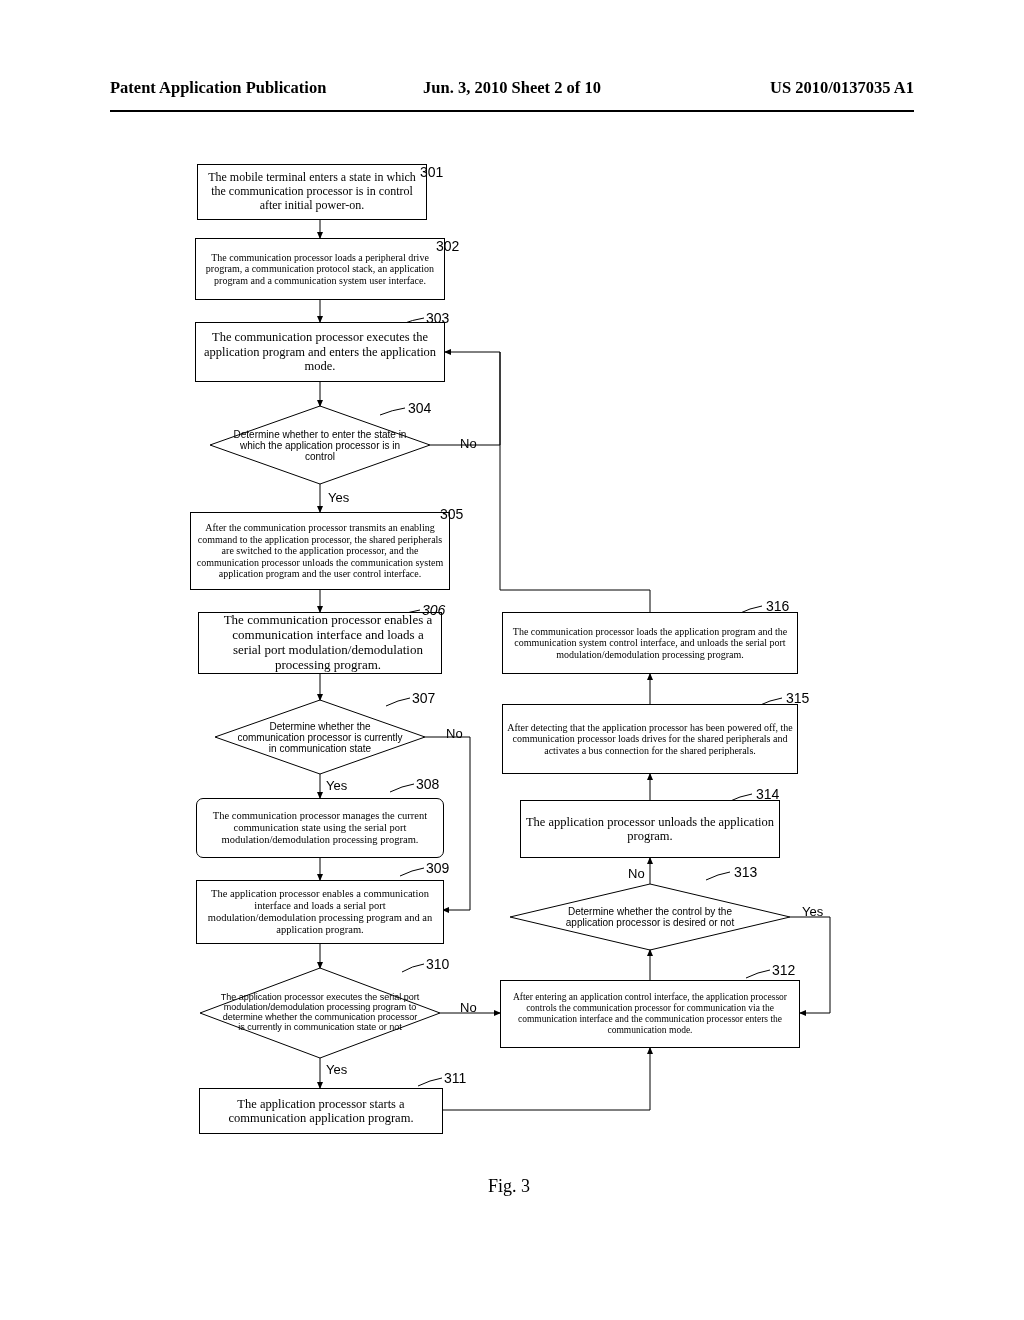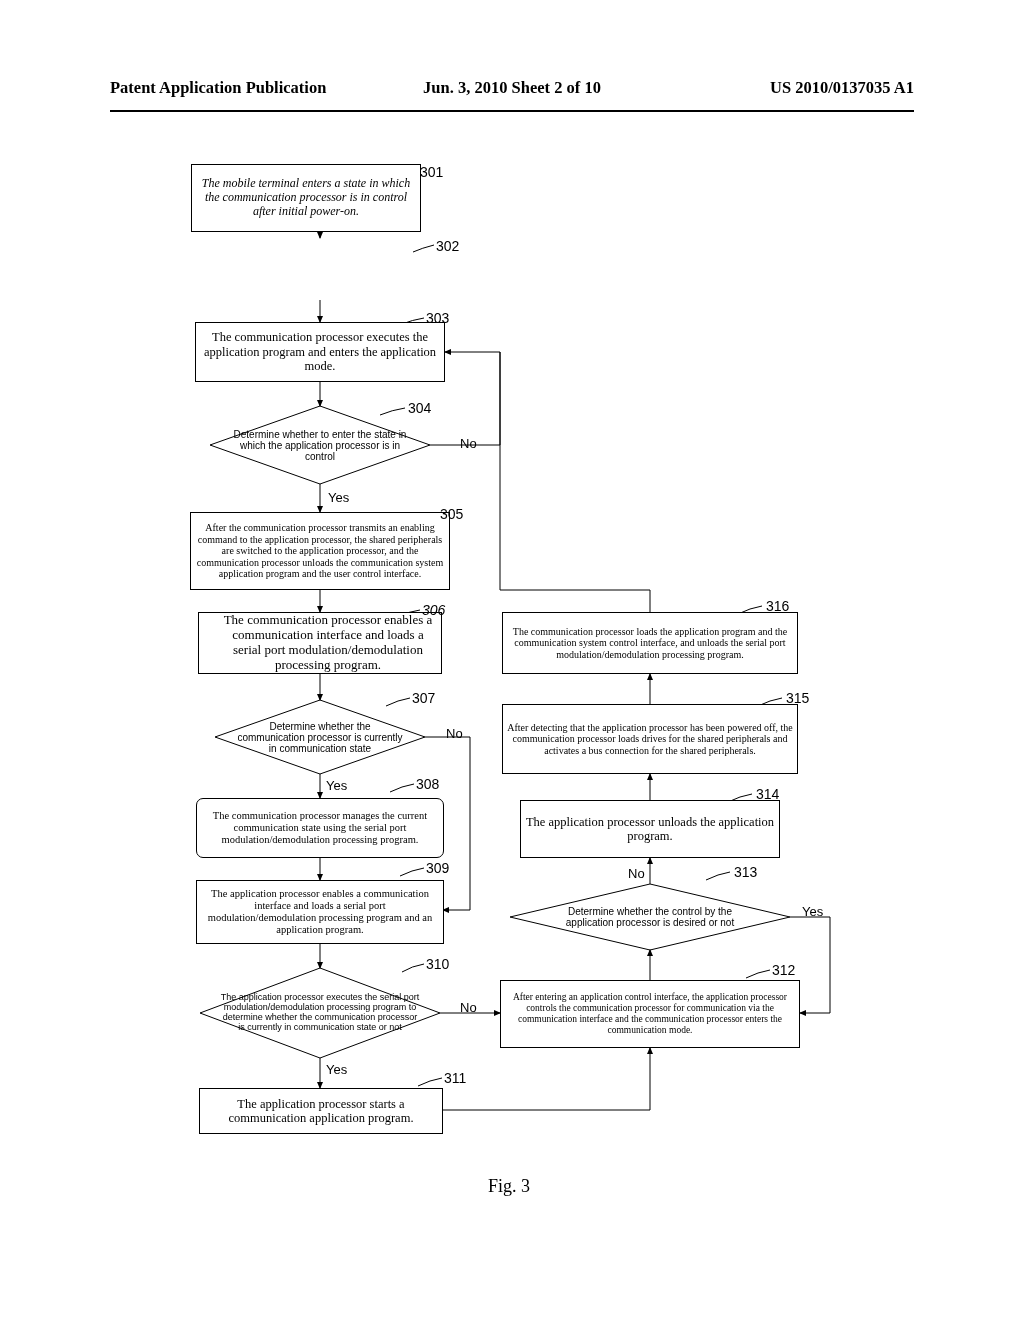--- a/index.html
+++ b/index.html
@@ -158,21 +158,22 @@
     <path d="M400,876 Q412,870 424,868" fill="none" stroke="#000" stroke-width="1"></path>
     <path d="M402,972 Q412,966 424,964" fill="none" stroke="#000" stroke-width="1"></path>
     <path d="M418,1086 Q430,1080 442,1078" fill="none" stroke="#000" stroke-width="1"></path>
     <path d="M746,978 Q758,972 770,970" fill="none" stroke="#000" stroke-width="1"></path>
     <path d="M706,880 Q718,874 730,872" fill="none" stroke="#000" stroke-width="1"></path>
     <path d="M728,802 Q740,796 752,794" fill="none" stroke="#000" stroke-width="1"></path>
     <path d="M758,706 Q770,700 782,698" fill="none" stroke="#000" stroke-width="1"></path>
     <path d="M738,614 Q750,608 762,606" fill="none" stroke="#000" stroke-width="1"></path>
   </svg>
 
-  <div class="box" style="left:191px; top:164px; width:230px; height:68px; font-size:12px;font-style:italic;">The mobile terminal enters a state in which the communication processor is in control after initial power-on.</div>
+  <div class="box" style="left:197px; top:164px; width:230px; height:56px; font-size:12px;">The mobile terminal enters a state in which the communication processor is in control after initial power-on.</div>
+  <div class="box" style="left:195px; top:238px; width:250px; height:62px; font-size:10px;">The communication processor loads a peripheral drive program, a communication protocol stack, an application program and a communication system user interface.</div>
   <div class="box" style="left:195px; top:322px; width:250px; height:60px; font-size:12.5px;">The communication processor executes the application program and enters the application mode.</div>
   <div class="box" style="left:190px; top:512px; width:260px; height:78px; font-size:10px;">After the communication processor transmits an enabling command to the application processor, the shared peripherals are switched to the application processor, and the communication processor unloads the communication system application program and the user control interface.</div>
   <div class="box" style="left:198px; top:612px; width:244px; height:62px; font-size:13px;padding-left:20px;">The communication processor enables a communication interface and loads a serial port modulation/demodulation processing program.</div>
   <div class="box" style="left:196px; top:798px; width:248px; height:60px; font-size:10.5px;border-radius:7px;">The communication processor manages the current communication state using the serial port modulation/demodulation processing program.</div>
   <div class="box" style="left:196px; top:880px; width:248px; height:64px; font-size:10.5px;">The application processor enables a communication interface and loads a serial port modulation/demodulation processing program and an application program.</div>
   <div class="box" style="left:199px; top:1088px; width:244px; height:46px; font-size:12.5px;">The application processor starts a communication application program.</div>
 
   <div class="box" style="left:502px; top:612px; width:296px; height:62px; font-size:10px;">The communication processor loads the application program and the communication system control interface, and unloads the serial port modulation/demodulation processing program.</div>
   <div class="box" style="left:520px; top:800px; width:260px; height:58px; font-size:12.5px;">The application processor unloads the application program.</div>
   <div class="box" style="left:502px; top:704px; width:296px; height:70px; font-size:10px;">After detecting that the application processor has been powered off, the communication processor loads drives for the shared peripherals and activates a bus connection for the shared peripherals.</div>

